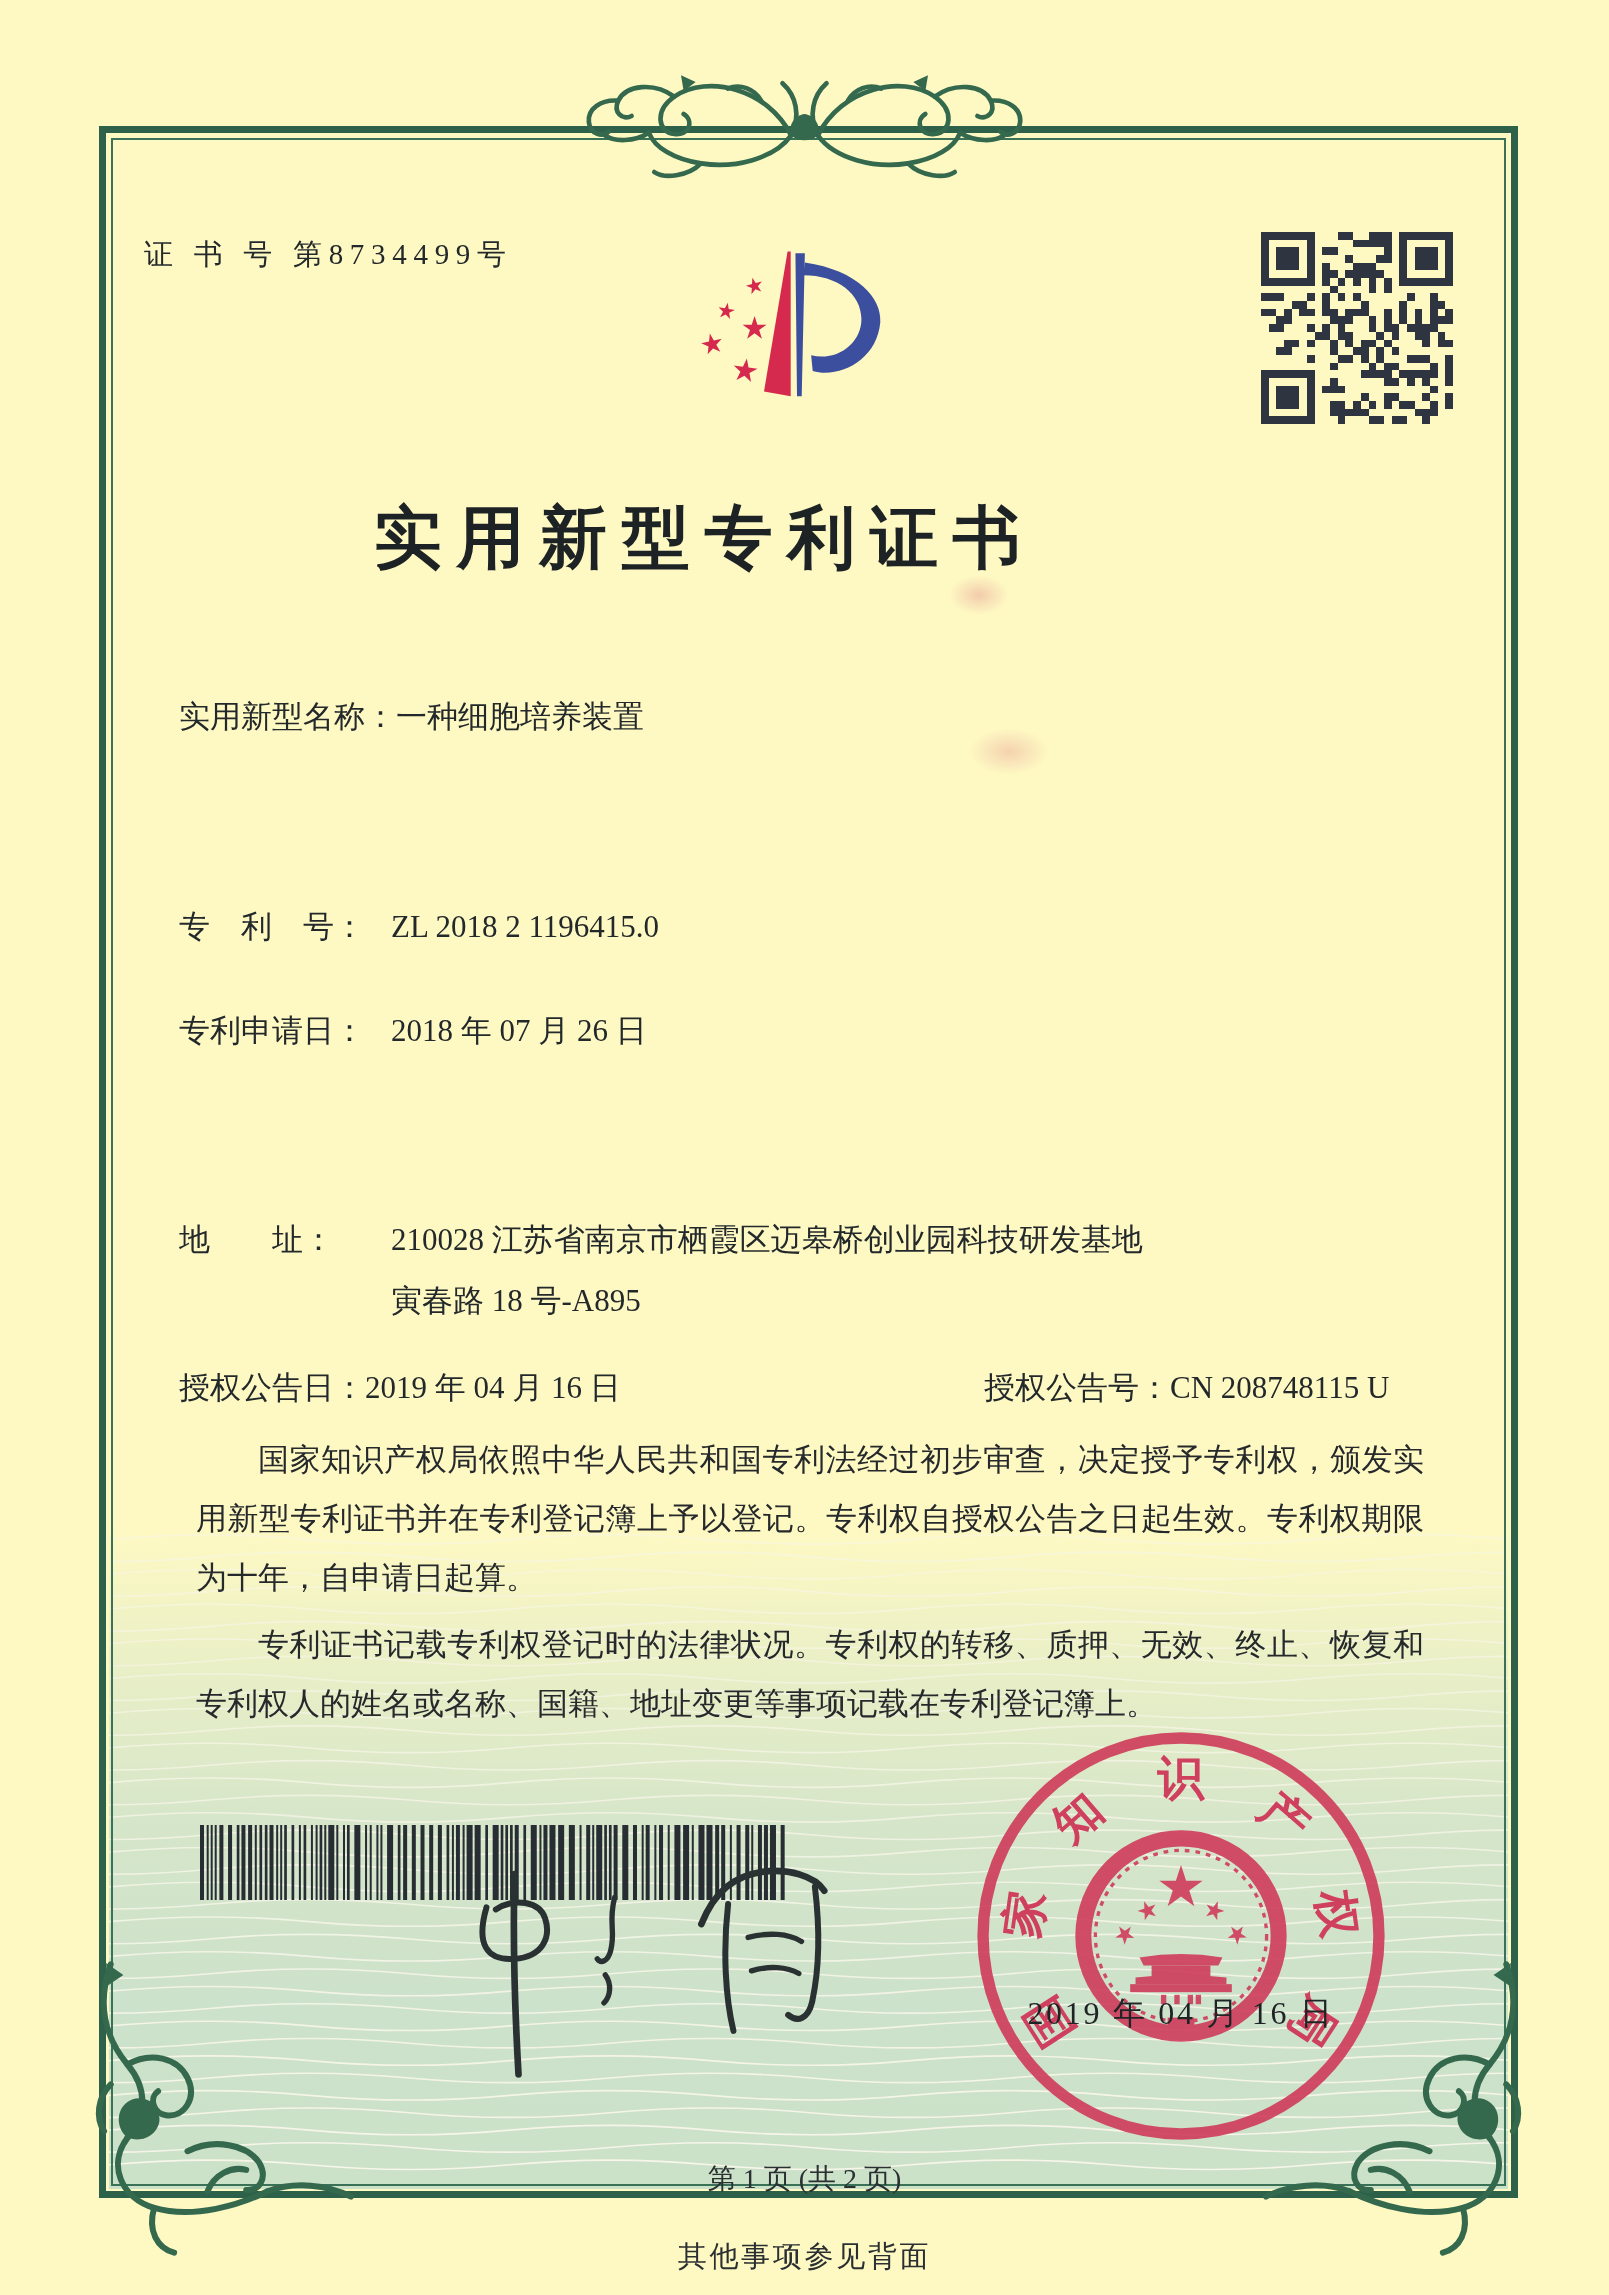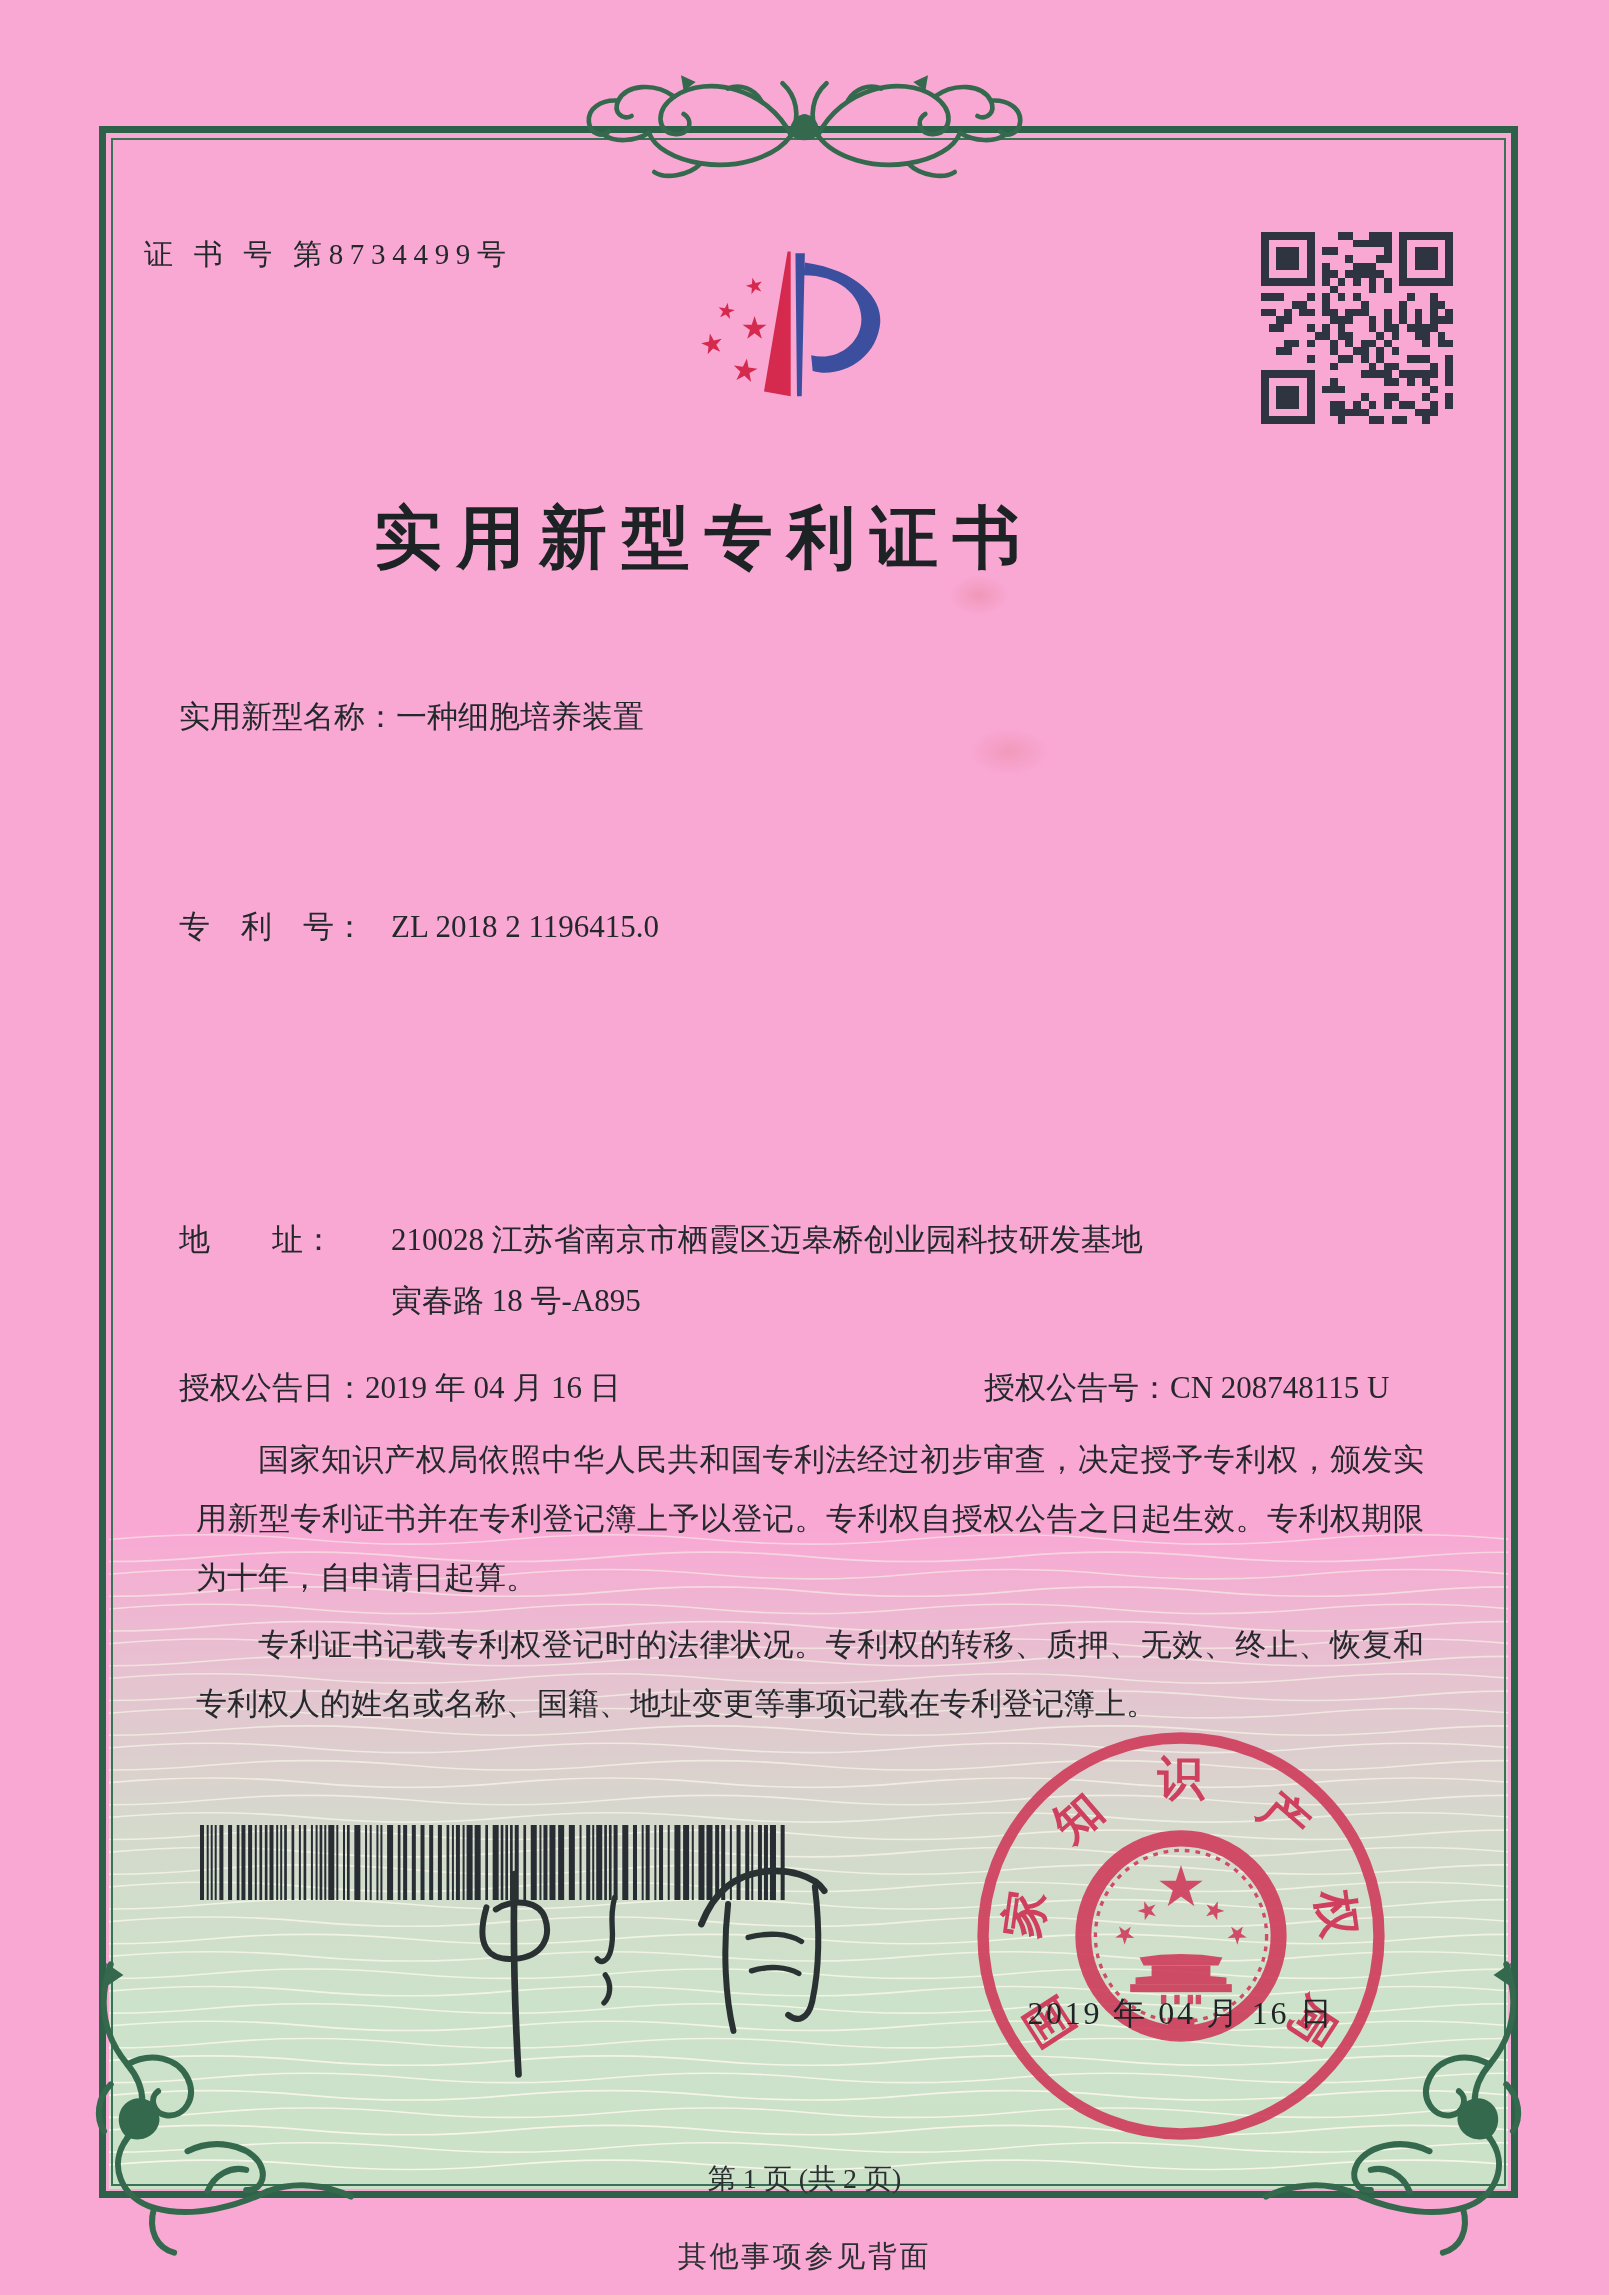--- a/index.html
+++ b/index.html
@@ -1,19 +1,19 @@
 <!DOCTYPE html>
 <html style="font-size:10.7px"><head>
 <meta charset="utf-8">
 <style>
   html,body{margin:0;padding:0;background:#e8e6da;}
   .page{
     position:relative;
     width:1609px;height:2295px;
-    background:#f9a8d4;
+    background:#fef9c3;
     font-family:"Liberation Serif","DejaVu Serif",serif;
     color:#22272a;
     overflow:hidden;
   }
   
   .frame-outer{
     position:absolute;left:99px;top:126px;width:1419px;height:2072px;
     border:7.3px solid #2e6149;box-sizing:border-box;
   }
   .frame-inner{
@@ -491,20 +491,23 @@
     </svg>
 
   <div class="title">实用新型专利证书</div>
 
   <div class="row" style="top:696px">
     <span class="lbl">实用新型名称：</span><span>一种细胞培养装置</span>
   </div>
   <div class="row" style="top:906px">
     <span class="lbl">专　利　号：</span><span>ZL 2018 2 1196415.0</span>
   </div>
+  <div class="row" style="top:1010px">
+    <span class="lbl">专利申请日：</span><span>2018 年 07 月 26 日</span>
+  </div>
   <div class="row" style="top:1219px">
     <span class="lbl">地　　址：</span><span>210028 江苏省南京市栖霞区迈皋桥创业园科技研发基地</span>
   </div>
   <div class="addr2" style="top:1280px">寅春路 18 号-A895</div>
   <div class="row" style="top:1367px">
     <span>授权公告日：</span><span>2019 年 04 月 16 日</span>
     <span class="grant-no"><span>授权公告号：</span><span>CN 208748115 U</span></span>
   </div>
 
   <div class="paras" style="top:1422px">

